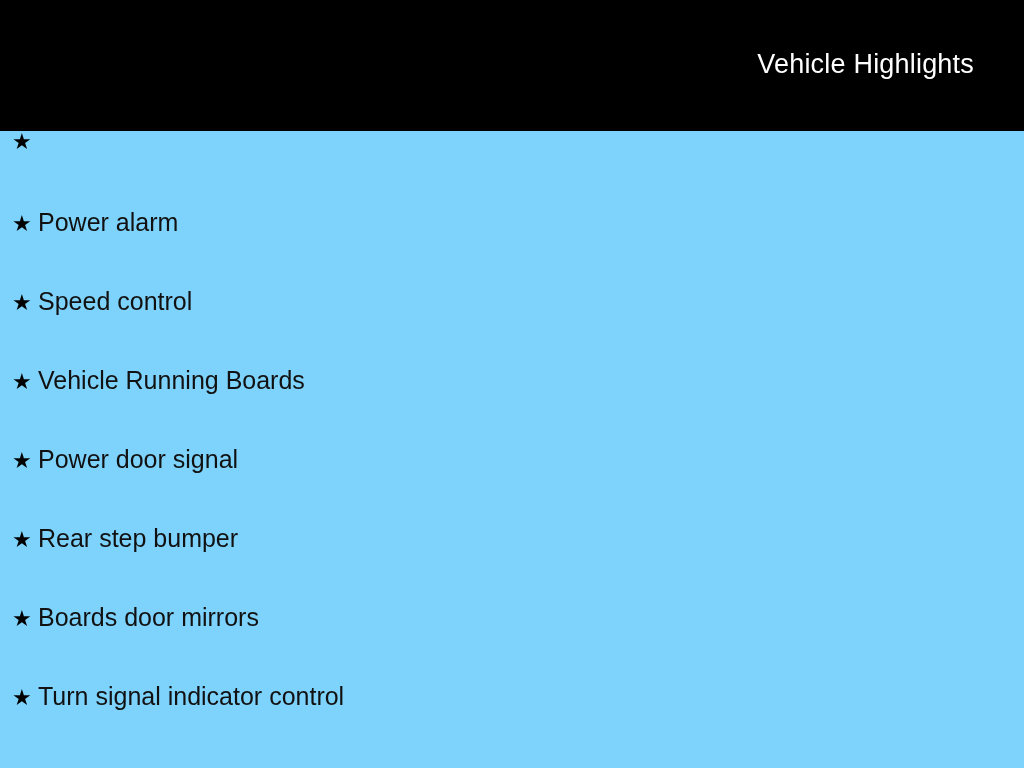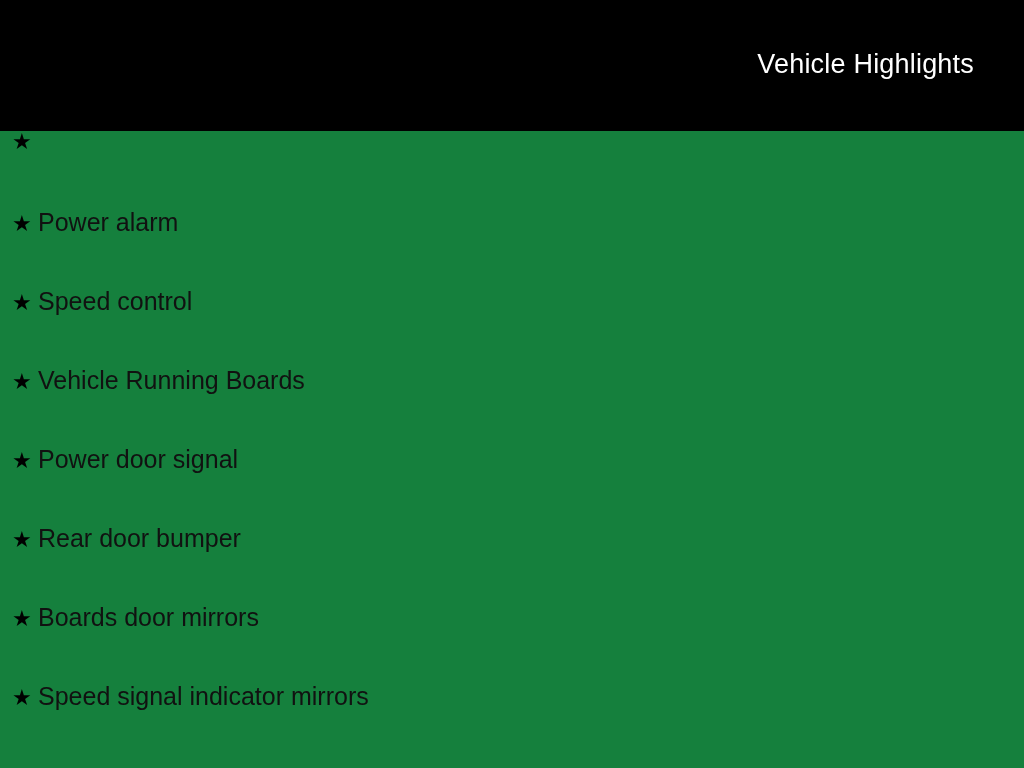--- a/index.html
+++ b/index.html
@@ -9,21 +9,21 @@
     height: 768px;
     background: #ffffff;
     font-family: "Liberation Sans", sans-serif;
     overflow: hidden;
   }
 
   .page {
     position: relative;
     width: 1024px;
     height: 768px;
-    background: #15803d;
+    background: #7dd3fc;
   }
 
   .header-bar {
     position: absolute;
     left: 0;
     top: 0;
     width: 1024px;
     height: 131px;
     background: #000000;
   }
@@ -101,27 +101,27 @@
       <span class="feature-label">Vehicle Running Boards</span>
     </div>
 
     <div class="feature-row">
       <span class="star-icon">★</span>
       <span class="feature-label">Power door signal</span>
     </div>
 
     <div class="feature-row">
       <span class="star-icon">★</span>
-      <span class="feature-label">Rear door bumper</span>
+      <span class="feature-label">Rear step bumper</span>
     </div>
 
     <div class="feature-row">
       <span class="star-icon">★</span>
       <span class="feature-label">Boards door mirrors</span>
     </div>
 
     <div class="feature-row">
       <span class="star-icon">★</span>
-      <span class="feature-label">Speed signal indicator mirrors</span>
+      <span class="feature-label">Turn signal indicator control</span>
     </div>
 
   </div>
 </div>
 
 </body></html>

